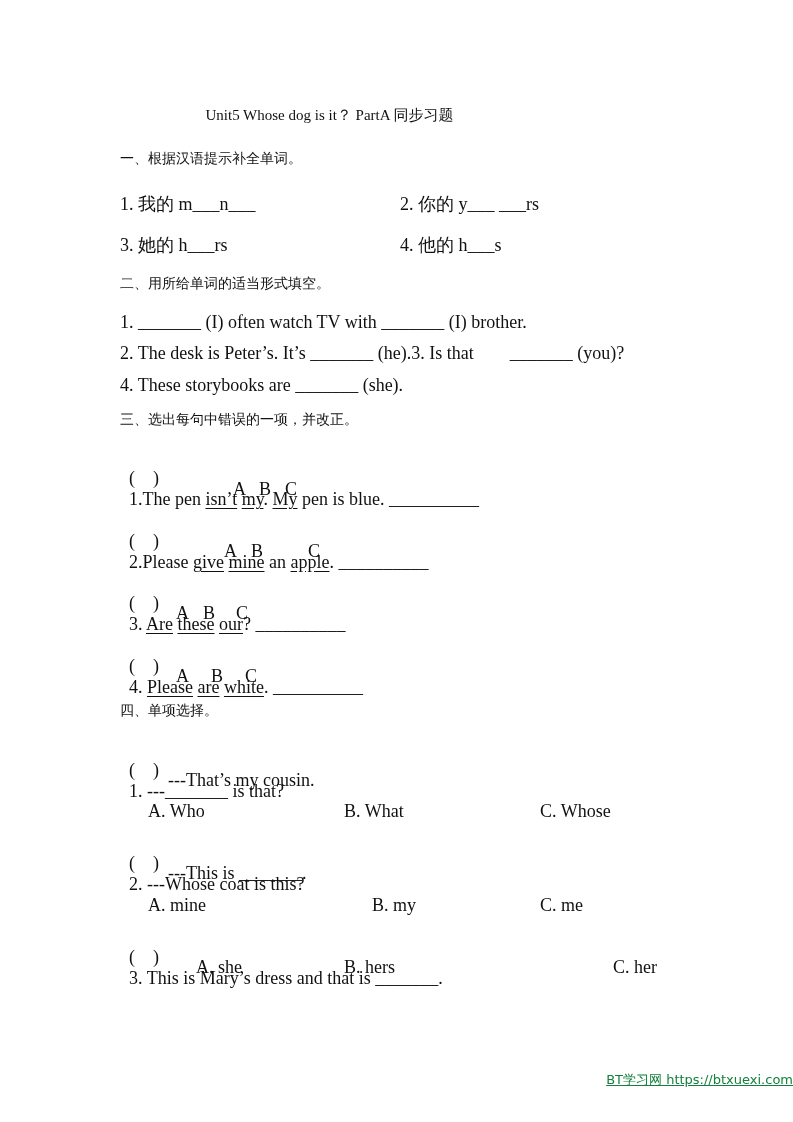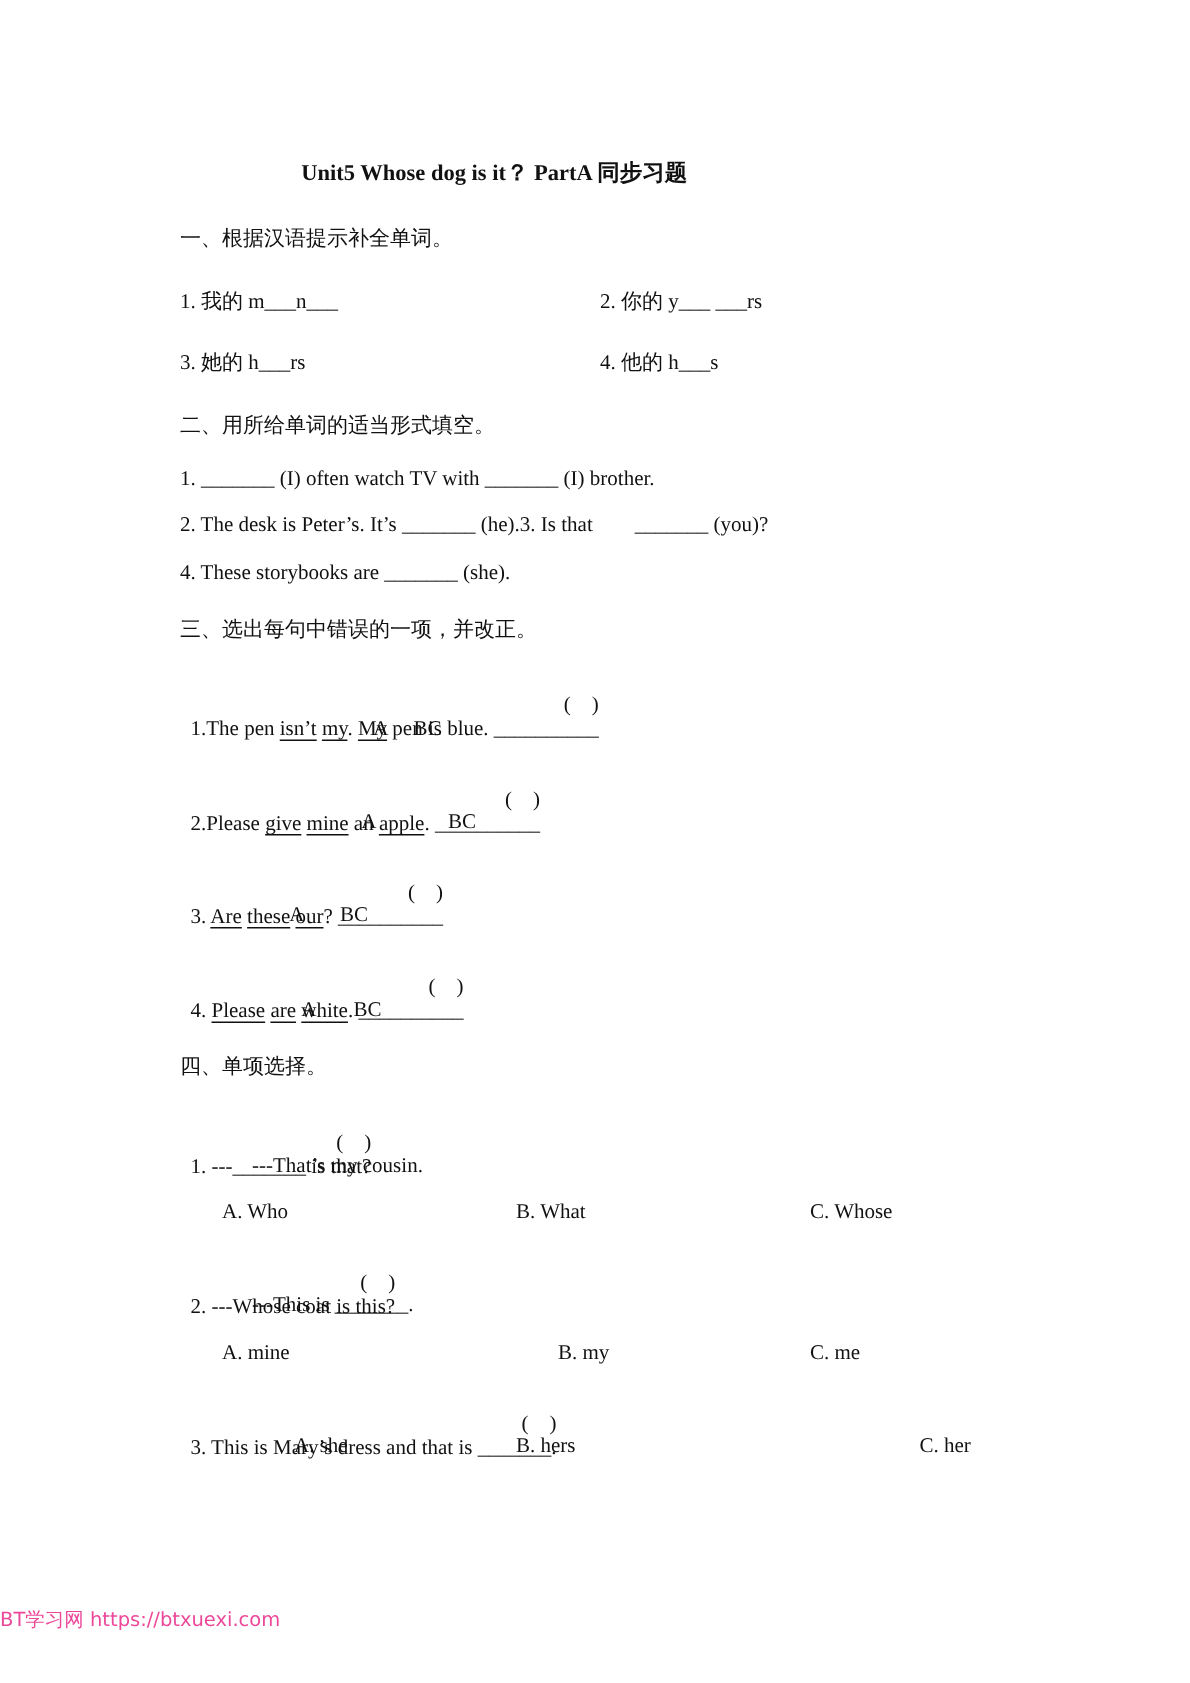--- a/index.html
+++ b/index.html
@@ -1,25 +1,25 @@
 <!DOCTYPE html>
 <html><head>
   <meta charset="utf-8">
   <style>
     html, body { margin: 0; padding: 0; background: #ffffff; }
     body { width: 793px; height: 1122px; position: relative; overflow: hidden;
            font-family: "Liberation Serif", "DejaVu Serif", serif; color: #111; }
     .abs { position: absolute; white-space: nowrap; }
-    .title { top: 106px; left: 0; width: 659px; text-align: center; font-size: 15px; font-weight: bold; }
+    .title { top: 106px; left: 0; width: 659px; text-align: center; font-size: 15px; font-weight: normal; }
     .sec { font-family: "DejaVu Sans", "Liberation Sans", sans-serif; font-size: 14px; }
-    .line { font-size: 14px; text-align: right; }
+    .line { font-size: 18px; }
     .u { text-decoration: underline; text-underline-offset: 3px; }
     .letters span { display: inline-block; }
-    .footer { top: 1071px; left: 0; width: 793px; text-align: left;
-              font-family: "DejaVu Sans", "Liberation Sans", sans-serif; font-size: 13px; color: #ec4899; }
+    .footer { top: 1071px; left: 0; width: 793px; text-align: right;
+              font-family: "DejaVu Sans", "Liberation Sans", sans-serif; font-size: 13px; color: #15803d; text-decoration: underline; }
     .cn { font-family: "DejaVu Sans", "Liberation Sans", sans-serif; }
   </style>
 </head>
 <body>
 
 <div class="abs title">Unit5 Whose dog is it？ PartA 同步习题</div>
 
 <div class="abs sec" style="top:150px;left:120px;">一、根据汉语提示补全单词。</div>
 
 <div class="abs line" style="top:192px;left:120px;">

